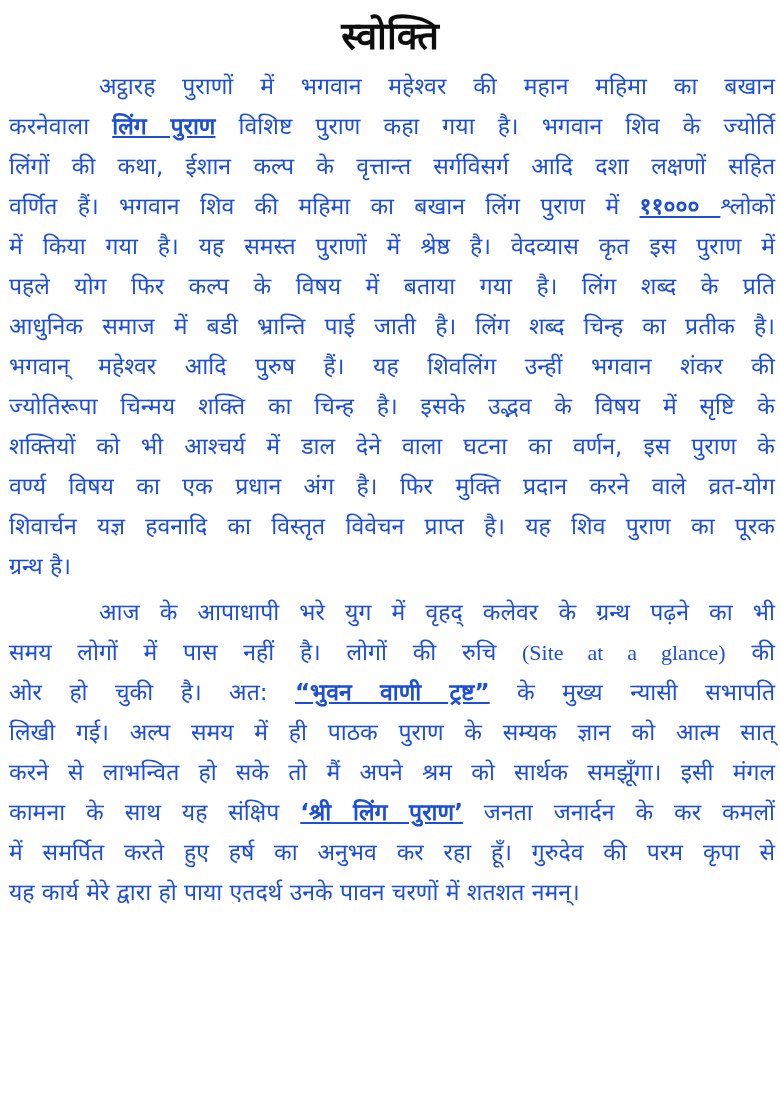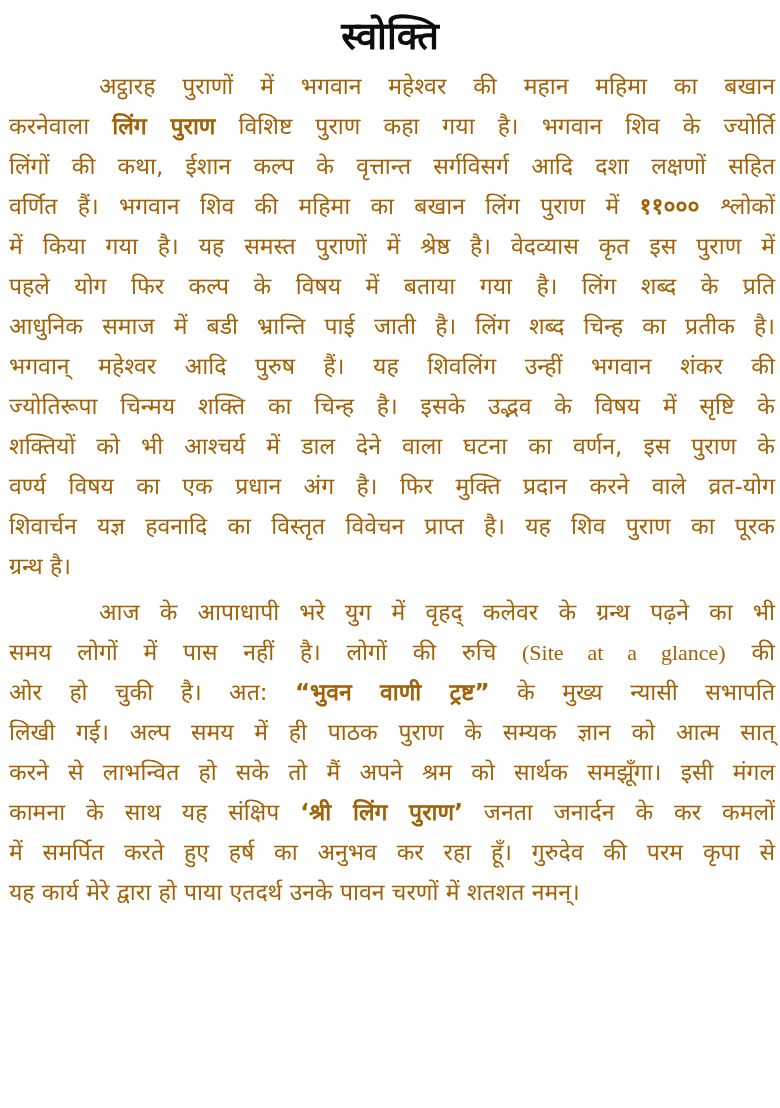--- a/index.html
+++ b/index.html
@@ -41,30 +41,31 @@
       width: 766px;
     }
     .line {
       display: block;
       height: 40px;
       line-height: 40px;
       font-size: 23px;
       white-space: nowrap;
       text-align: justify;
       text-align-last: justify;
-      color: #a16207;
+      color: #1d4ed8;
     }
     .line.indent {
       padding-left: 90px;
     }
     .line.last {
       text-align-last: left;
     }
     .b {
       font-weight: bold;
+      text-decoration: underline;
     }
     .latin {
       font-family: Liberation Serif, serif;
       font-size: 22px;
     }
     .para-gap {
       height: 6px;
     }
   </style>
 </head>

